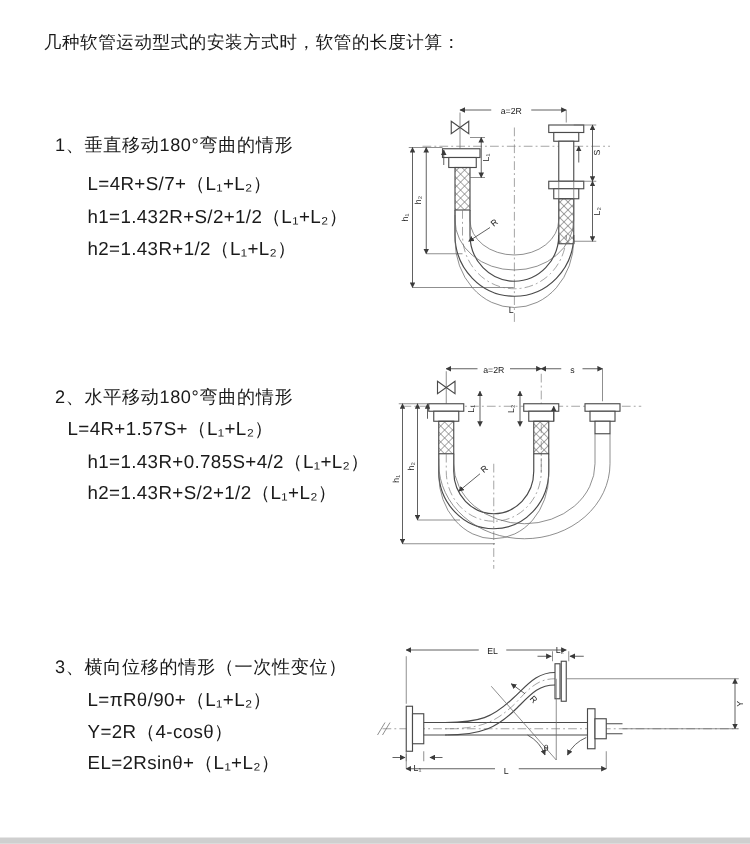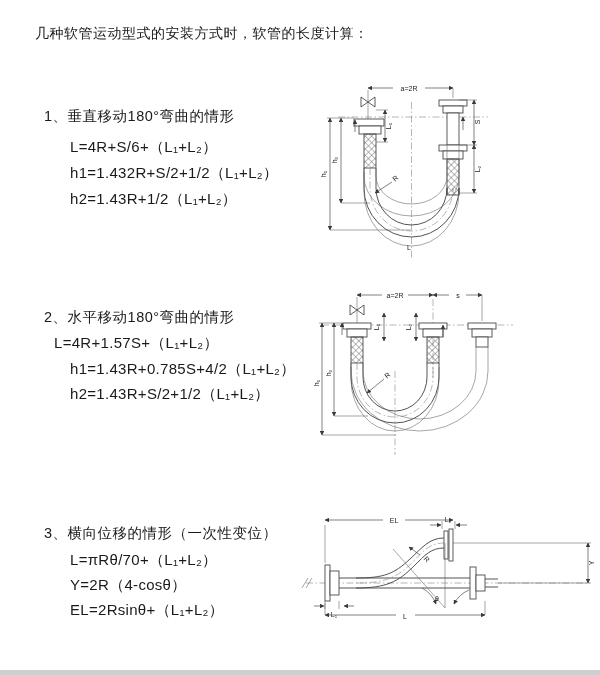--- a/index.html
+++ b/index.html
@@ -24,31 +24,31 @@
   svg .fl{fill:#ffffff;stroke:#4a4a4a;stroke-width:.9;}
   svg text{fill:#222;font-size:7px;font-family:"Liberation Sans","DejaVu Sans",sans-serif;}
   .page-edge{position:absolute;left:0;right:0;bottom:0;height:5px;background:#cfcfcf;}
 </style>
 </head>
 <body>
 
 <div class="title">几种软管运动型式的安装方式时，软管的长度计算：</div>
 
 <div class="sec-heading" style="left:44px;top:107px">1、垂直移动180°弯曲的情形</div>
-<div class="formula" style="left:70px;top:138px">L=4R+S/6+（L₁+L₂）</div>
+<div class="formula" style="left:70px;top:138px">L=4R+S/7+（L₁+L₂）</div>
 <div class="formula" style="left:70px;top:164px">h1=1.432R+S/2+1/2（L₁+L₂）</div>
 <div class="formula" style="left:70px;top:190px">h2=1.43R+1/2（L₁+L₂）</div>
 
 <div class="sec-heading" style="left:44px;top:308px">2、水平移动180°弯曲的情形</div>
 <div class="formula" style="left:54px;top:334px">L=4R+1.57S+（L₁+L₂）</div>
 <div class="formula" style="left:70px;top:360px">h1=1.43R+0.785S+4/2（L₁+L₂）</div>
 <div class="formula" style="left:70px;top:385px">h2=1.43R+S/2+1/2（L₁+L₂）</div>
 
 <div class="sec-heading" style="left:44px;top:524px">3、横向位移的情形（一次性变位）</div>
-<div class="formula" style="left:70px;top:551px">L=πRθ/70+（L₁+L₂）</div>
+<div class="formula" style="left:70px;top:551px">L=πRθ/90+（L₁+L₂）</div>
 <div class="formula" style="left:70px;top:576px">Y=2R（4-cosθ）</div>
 <div class="formula" style="left:70px;top:601px">EL=2Rsinθ+（L₁+L₂）</div>
 
 <svg class="diagram" style="left:308px;top:72px" width="282" height="192" viewBox="0 0 282 192">
   <defs>
     <marker id="ar1" viewBox="0 0 10 10" refX="9" refY="5" markerWidth="6.5" markerHeight="6.5" orient="auto-start-reverse">
       <path d="M0 0L10 5L0 10z" fill="#3a3a3a"></path>
     </marker>
     <pattern id="hx1" width="4.5" height="4.5" patternUnits="userSpaceOnUse" patternTransform="rotate(45)">
       <line x1="0" y1="0" x2="0" y2="4.5" stroke="#777" stroke-width="1"></line>

